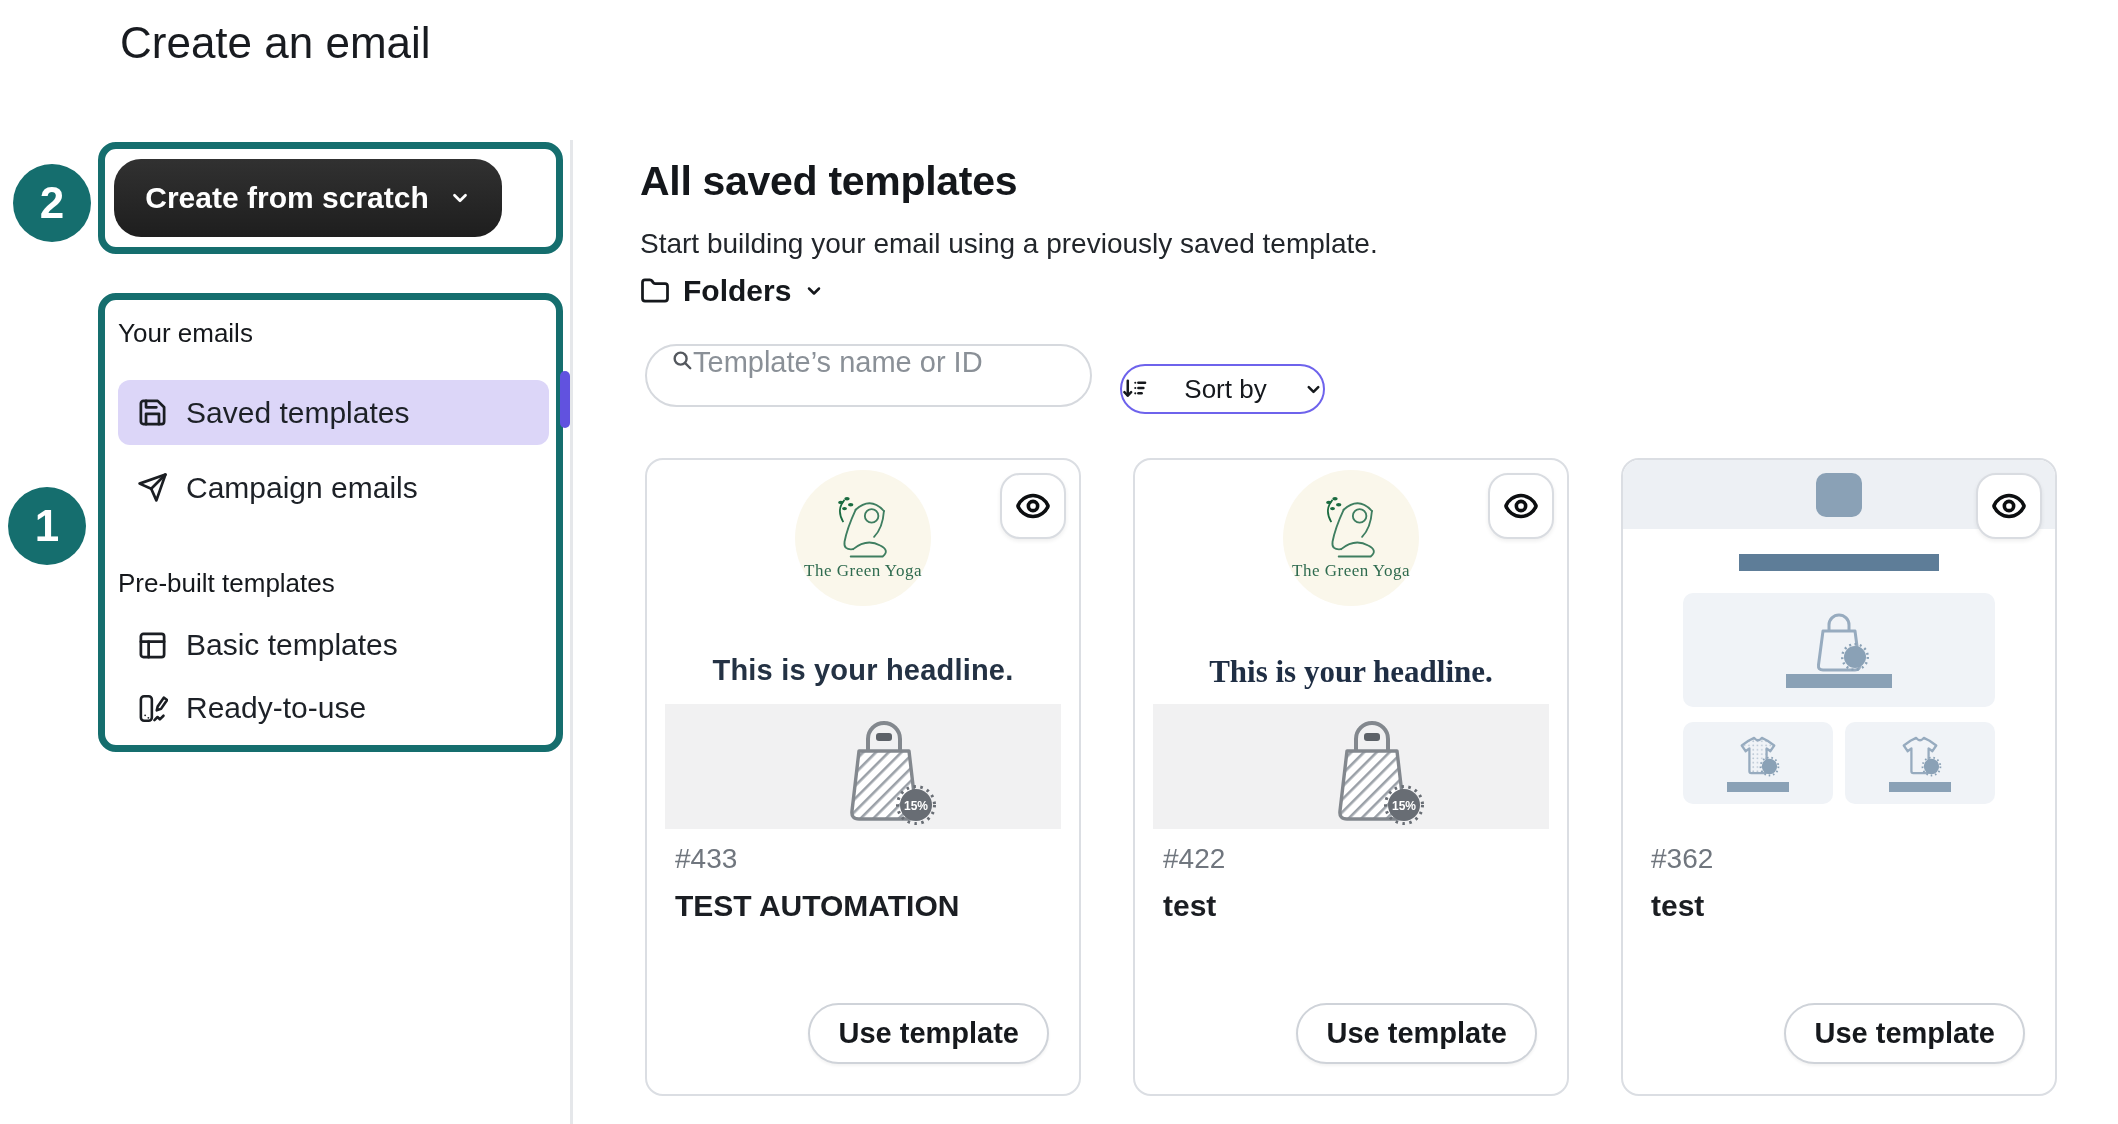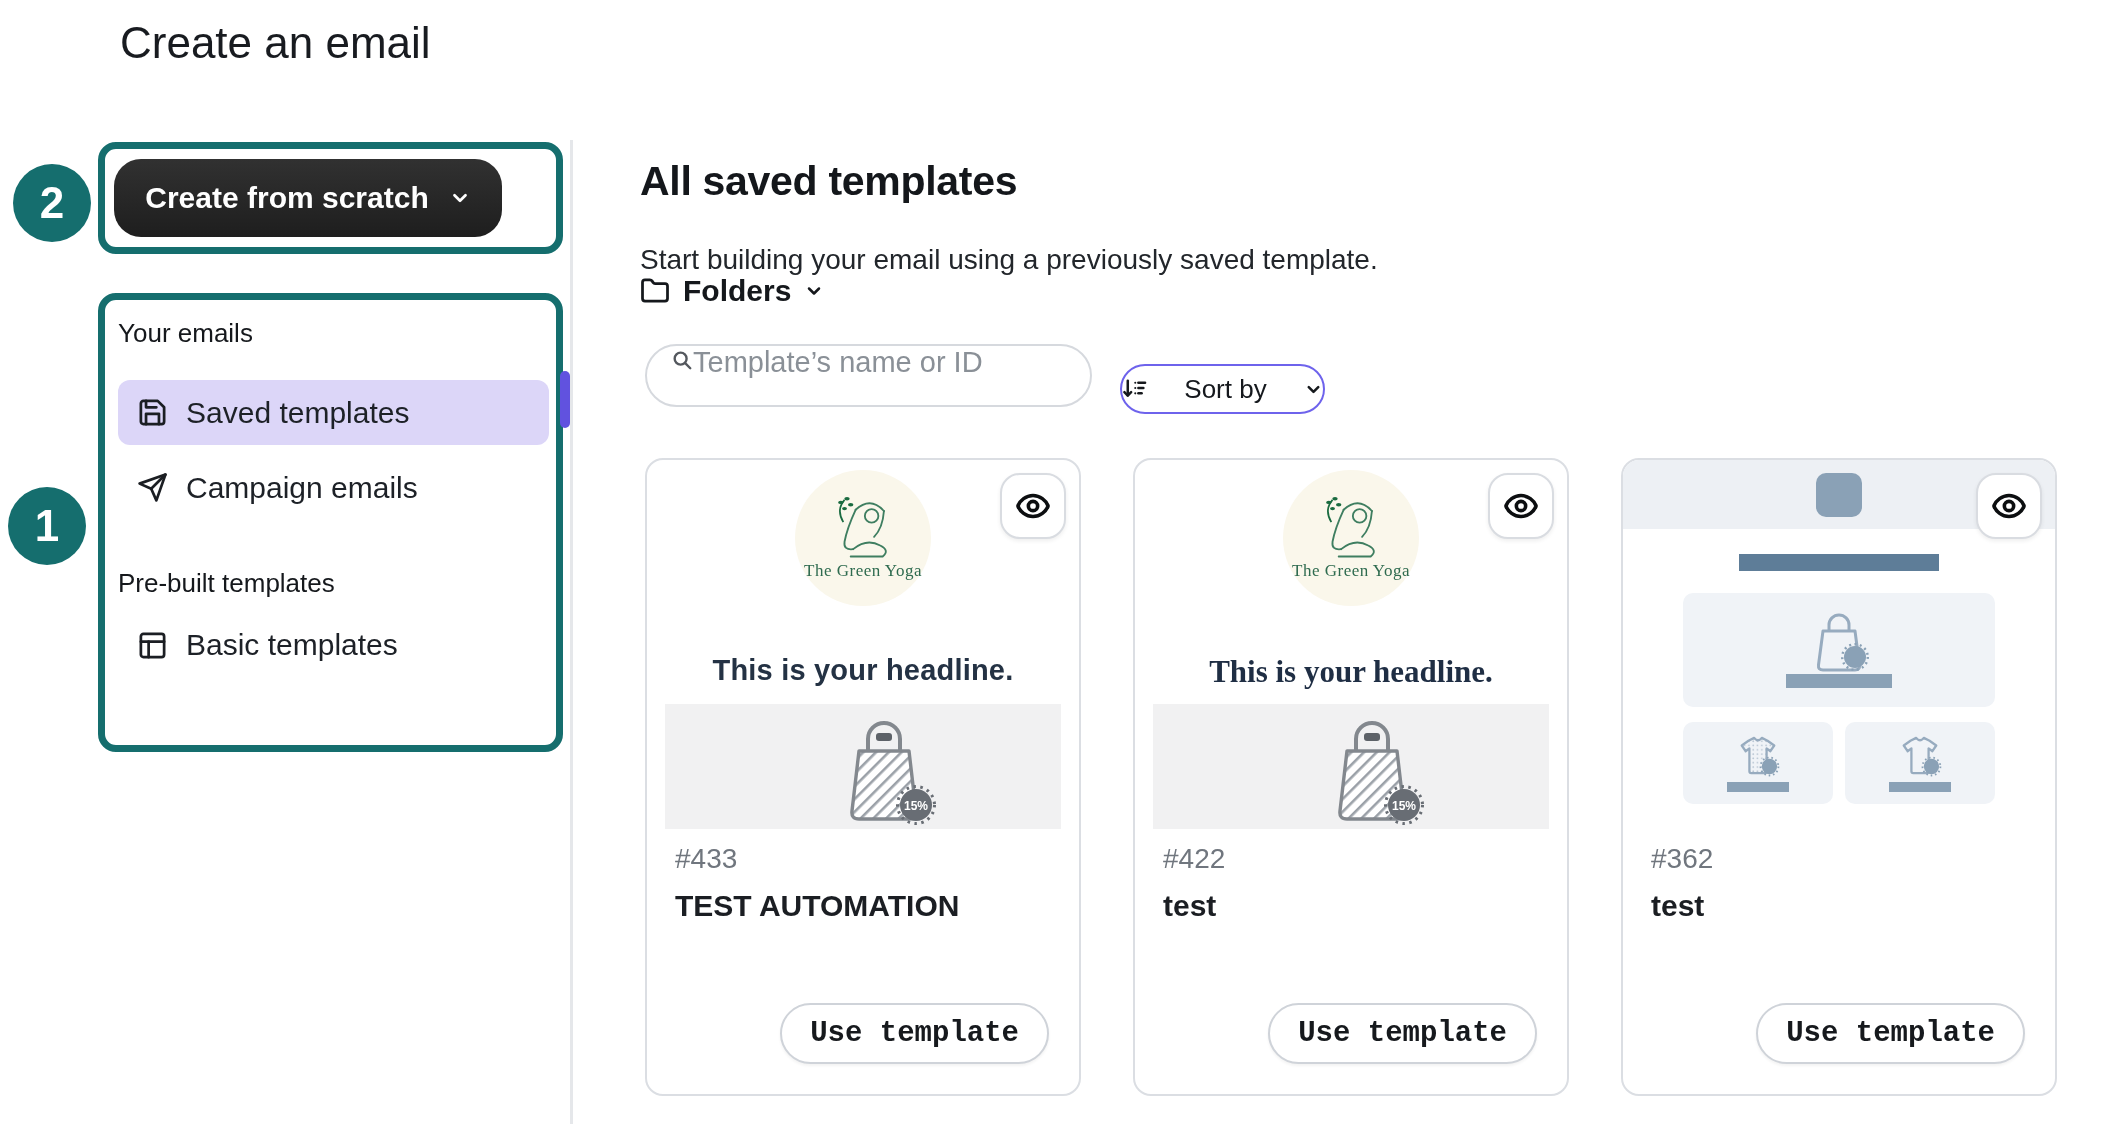--- a/index.html
+++ b/index.html
@@ -32,21 +32,21 @@
   .row-saved { margin-top:32px; }
   .row-campaign { margin-top:10px; }
   .menu-header.second { margin-top:48px; }
   .row-basic { margin-top:17px; height:60px; }
   .row-ready { margin-top:3px; height:60px; }
   .menu-icon { width:31px; height:31px; flex:0 0 31px; }
 
   .indigo-bar { position:absolute; left:560px; top:371px; width:10px; height:57px; border-radius:5px; background:#6152DF; z-index:6; }
 
   .main-heading { position:absolute; left:640px; top:158px; font-size:41px; font-weight:700; color:#14171b; letter-spacing:-0.3px; }
-  .main-sub { position:absolute; left:640px; top:244px; font-size:28px; color:#22262b; }
+  .main-sub { position:absolute; left:640px; top:228px; font-size:28px; color:#22262b; }
 
   .folders-row { position:absolute; left:640px; top:274px; display:flex; align-items:center; gap:13px; cursor:pointer; background:none; border:none; }
   .folders-label { font-size:30px; font-weight:700; color:#15181c; font-family:"Liberation Sans", sans-serif; }
 
   .search-box { position:absolute; left:645px; top:344px; width:447px; height:63px; border:2px solid #d6d9de;
     border-radius:33px; background:#fff; display:flex; align-items:flex-start; padding:0 20px 0 24px; }
   .search-box input { flex:1; border:none; outline:none; font-size:29px; color:#303439; font-family:"Liberation Sans", sans-serif; background:transparent; }
   .search-box input::placeholder { color:#8a9097; }
 
   .sort-btn { position:absolute; left:1120px; top:364px; width:205px; height:50px; border:2.5px solid #6E63EC;
@@ -71,21 +71,21 @@
 
   .preview-panel { width:396px; height:125px; background:#f1f1f2; margin:14px auto 0;
     display:flex; align-items:flex-end; justify-content:center; overflow:hidden;padding-left:44px; }
 
   .card-meta { position:absolute; left:28px; top:383px; }
   .card-id { font-size:28px; color:#70767e; }
   .card-name { font-size:30px; font-weight:700; color:#1b1e23; margin-top:14px; }
 
   .use-btn { position:absolute; right:30px; bottom:30px; height:61px; padding:0 28px; border-radius:31px;
     border:2px solid #cfd3d9; background:#fff; font-size:29px; font-weight:700; color:#16191d;
-    font-family:Liberation Mono, monospace; box-shadow:0 2px 3px rgba(0,0,0,.05); cursor:pointer; }
+    font-family:Liberation Sans, sans-serif; box-shadow:0 2px 3px rgba(0,0,0,.05); cursor:pointer; }
 
   
   .sk-band { height:69px; background:#EDF0F4; border-radius:16px 16px 0 0;
     display:flex; align-items:center; justify-content:center; }
   .sk-square { width:46px; height:44px; border-radius:10px; background:#8AA1B6; }
   .sk-bar-lg { width:200px; height:17px; background:#5E7D98; margin:25px auto 0; }
   .sk-panel { width:312px; height:114px; border-radius:10px; background:#F0F3F7; margin:22px auto 0;
     display:flex; flex-direction:column; align-items:center; justify-content:center; }
   .sk-bar-md { width:106px; height:14px; background:#8AA1B6; }
   .sk-row { display:flex; justify-content:center; gap:12px; margin-top:15px; }
@@ -139,20 +139,30 @@
 
     <div class="menu-row row-basic">
       <svg class="menu-icon" viewBox="0 0 24 24" fill="none" stroke="#1b1e23" stroke-width="2.1" stroke-linecap="round" stroke-linejoin="round">
           <rect x="3" y="3" width="18" height="18" rx="2"></rect>
           <path d="M3 9h18"></path>
           <path d="M9 21V9"></path>
         </svg>
       <span class="label">Basic templates</span>
     </div>
 
+    <div class="menu-row row-ready">
+      <svg class="menu-icon" viewBox="0 0 24 24" fill="none" stroke="#1b1e23" stroke-width="2" stroke-linecap="round" stroke-linejoin="round">
+          <rect x="3" y="2.5" width="8.5" height="19" rx="2.5"></rect>
+          <circle cx="6.3" cy="17.3" r="0.7" fill="#1b1e23" stroke="none"></circle>
+          <circle cx="8.8" cy="19.2" r="0.7" fill="#1b1e23" stroke="none"></circle>
+          <path d="M16 10.5 20.7 3.6l2.6 1.8-4.7 6.9-3.3 1.1z"></path>
+          <path d="M13.5 21l2.4-2.4 1.8 1.8 2.8-2.8"></path>
+        </svg>
+      <span class="label">Ready-to-use</span>
+    </div>
   </div>
 
   <h2 class="main-heading">All saved templates</h2>
   <p class="main-sub">Start building your email using a previously saved template.</p>
 
   <button class="folders-row">
     <svg width="30" height="30" viewBox="0 0 24 24" fill="none" stroke="#15181c" stroke-width="2.2" stroke-linejoin="round">
         <path d="M20 20a2 2 0 0 0 2-2V8a2 2 0 0 0-2-2h-7.9a2 2 0 0 1-1.69-.9L9.6 3.9A2 2 0 0 0 7.93 3H4a2 2 0 0 0-2 2v13a2 2 0 0 0 2 2Z"></path>
       </svg>
     <span class="folders-label">Folders</span>

